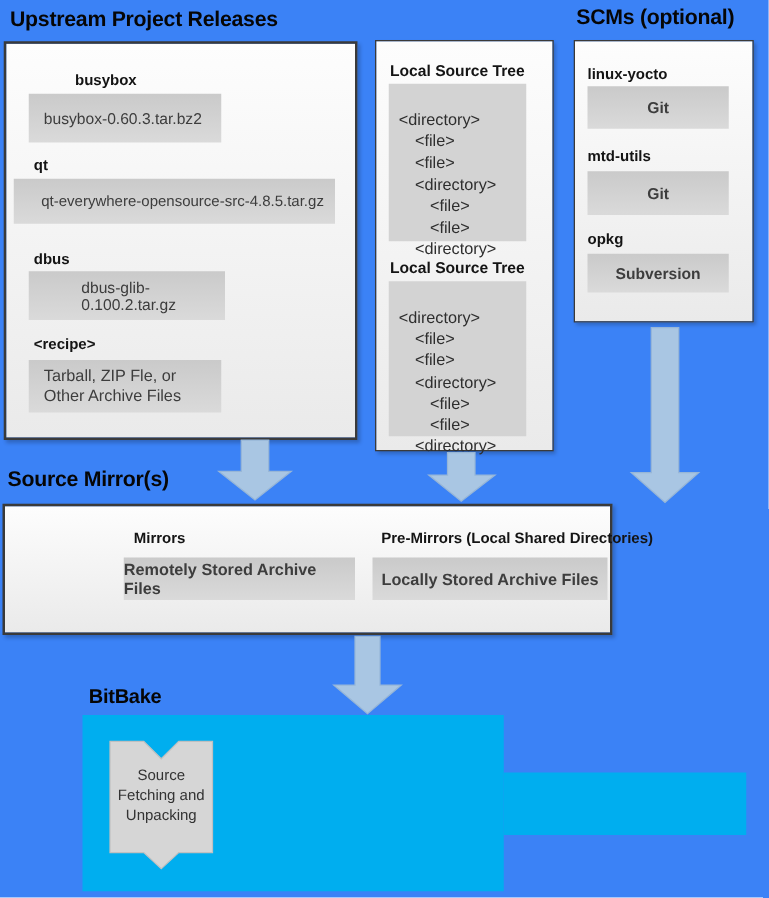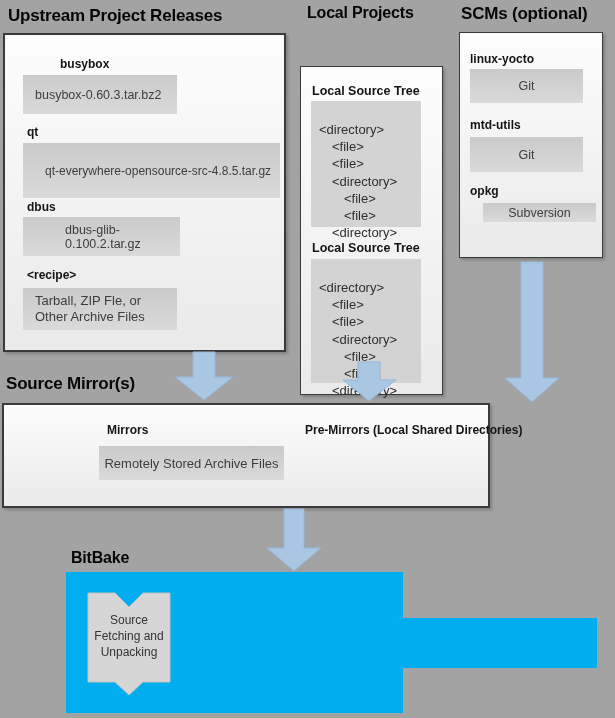--- a/index.html
+++ b/index.html
@@ -1,19 +1,19 @@
 <!DOCTYPE html>
 <html><head>
 <meta charset="utf-8">
 <style>
   html,body{margin:0;padding:0;background:#ffffff;}
   #canvas{
     position:relative;
     width:615px;height:718px;
-    background:#a3a3a3;
+    background:#3b82f6;
     font-family:"Liberation Sans", sans-serif;
     overflow:hidden;
   }
   .sec-title{
     position:absolute;
     font-size:17px;font-weight:bold;color:#060606;
     white-space:nowrap;letter-spacing:-0.2px;
   }
   #t-upstream{left:8px;top:6px;}
   #t-local{left:307px;top:4px;font-size:16px;}
@@ -21,42 +21,42 @@
   #t-mirror{left:6px;top:374px;}
   #t-bitbake{left:71px;top:549px;font-size:16px;text-align:right;}
 
   .panel{
     position:absolute;box-sizing:border-box;
     background:linear-gradient(180deg,#fdfdfd 0%,#eaeaea 100%);
     border:2px solid #3a3a3a;
     box-shadow:2px 2px 3px rgba(0,0,0,0.22);
   }
   #p-up{left:3px;top:33px;width:283px;height:319px;}
-  #p-local{left:300px;top:32px;width:143px;height:329px;border-width:1.5px;margin-top:34px;}
+  #p-local{left:300px;top:32px;width:143px;height:329px;border-width:1.5px;}
   #p-scm{left:459px;top:32px;width:144px;height:226px;border-width:1.5px;}
   #p-mirror{left:2px;top:403px;width:488px;height:105px;}
 
   .lbl{
     position:absolute;font-size:12px;font-weight:bold;color:#141414;white-space:pre;
   }
   .gbox{
     position:absolute;box-sizing:border-box;
     background:linear-gradient(180deg,#cacaca 0%,#dadada 100%);
     color:#3d3d3d;font-size:12.5px;
     display:flex;align-items:center;
   }
   .gbox.left{padding-left:12px;}
-  .gbox.center{justify-content:center;}
+  .gbox.center{justify-content:center;font-weight:bold;}
   .gbox.two-line{white-space:pre-line;line-height:16px;font-size:13px;}
 
   
   #up-l0{left:22px;top:22px;padding-left:33px;}
   #up-v0{left:18px;top:40px;width:154px;height:39px;}
   #up-l1{left:22px;top:90px;}
-  #up-v1{left:18px;top:108px;width:257px;height:55px;font-size:12px;padding-left:22px;}
+  #up-v1{left:6px;top:108px;width:257px;height:36px;font-size:12px;padding-left:22px;}
   #up-l2{left:22px;top:165px;}
   #up-v2{left:18px;top:182px;width:157px;height:39px;padding-left:42px;}
   #up-l3{left:22px;top:233px;}
   #up-v3{left:18px;top:253px;width:154px;height:42px;}
 
   
   #lp-l0{left:11px;top:17px;font-size:12.5px;}
   #lp-t0{left:10px;top:34px;width:110px;height:126px;}
   #lp-l1{left:11px;top:174px;font-size:12.5px;}
   #lp-t1{left:10px;top:192px;width:110px;height:124px;}
@@ -69,21 +69,21 @@
   .ind0{padding-left:8px;}
   .ind1{padding-left:21px;}
   .ind2{padding-left:33px;}
 
   
   #sc-l0{left:10px;top:19px;}
   #sc-v0{left:10px;top:36px;width:113px;height:34px;}
   #sc-l1{left:10px;top:85px;}
   #sc-v1{left:10px;top:104px;width:113px;height:35px;}
   #sc-l2{left:10px;top:151px;}
-  #sc-v2{left:10px;top:170px;width:113px;height:19px;margin-left:13px;}
+  #sc-v2{left:10px;top:170px;width:113px;height:31px;}
 
   
   #mi-l0{left:103px;top:18px;}
   #mi-v0{left:95px;top:41px;width:185px;height:34px;font-size:13px;}
   #mi-l1{left:301px;top:18px;}
   #mi-v1{left:294px;top:41px;width:188px;height:34px;font-size:13px;}
 
   
   .bb-main{position:absolute;left:66px;top:572px;width:337px;height:141px;background:#00AEEF;}
   .bb-arm{position:absolute;left:403px;top:618px;width:194px;height:50px;background:#00AEEF;}
@@ -94,21 +94,20 @@
   }
 
   #overlay{position:absolute;left:0;top:0;pointer-events:none;}
 </style>
 </head>
 <body>
 
 <div id="canvas">
 
   <div class="sec-title" id="t-upstream">Upstream Project Releases</div>
-  <div class="sec-title" id="t-local">Local Projects</div>
   <div class="sec-title" id="t-scm">SCMs (optional)</div>
   <div class="sec-title" id="t-mirror">Source Mirror(s)</div>
   <div class="sec-title" id="t-bitbake">BitBake</div>
 
   <div class="panel" id="p-up">
     <div class="lbl" id="up-l0">busybox</div>
     <div class="gbox left" id="up-v0">busybox-0.60.3.tar.bz2</div>
     <div class="lbl" id="up-l1">qt</div>
     <div class="gbox left" id="up-v1">qt-everywhere-opensource-src-4.8.5.tar.gz</div>
     <div class="lbl" id="up-l2">dbus</div>
@@ -147,20 +146,21 @@
     <div class="lbl" id="sc-l1">mtd-utils</div>
     <div class="gbox center" id="sc-v1">Git</div>
     <div class="lbl" id="sc-l2">opkg</div>
     <div class="gbox center" id="sc-v2">Subversion</div>
   </div>
 
   <div class="panel" id="p-mirror">
     <div class="lbl" id="mi-l0">Mirrors</div>
     <div class="gbox center" id="mi-v0">Remotely Stored Archive Files</div>
     <div class="lbl" id="mi-l1">Pre-Mirrors (Local Shared Directories)</div>
+    <div class="gbox center" id="mi-v1">Locally Stored Archive Files</div>
   </div>
 
   <div class="bb-main"></div>
   <div class="bb-arm"></div>
 
   <svg id="overlay" width="615" height="718" viewBox="0 0 615 718">
     <polygon stroke="#97B6D7" stroke-width="1" points="193,352 215,352 215,377 233,377 204,400 175,377 193,377" fill="#A9C6E3"></polygon>
     <polygon stroke="#97B6D7" stroke-width="1" points="358,362 380,362 380,380 396,380 369,401 343,380 358,380" fill="#A9C6E3"></polygon>
     <polygon stroke="#97B6D7" stroke-width="1" points="521,262 543,262 543,378 559,378 532,402 505,378 521,378" fill="#A9C6E3"></polygon>
     <polygon stroke="#97B6D7" stroke-width="1" points="284,509 304,509 304,548 321,548 294,571 267,548 284,548" fill="#A9C6E3"></polygon>

